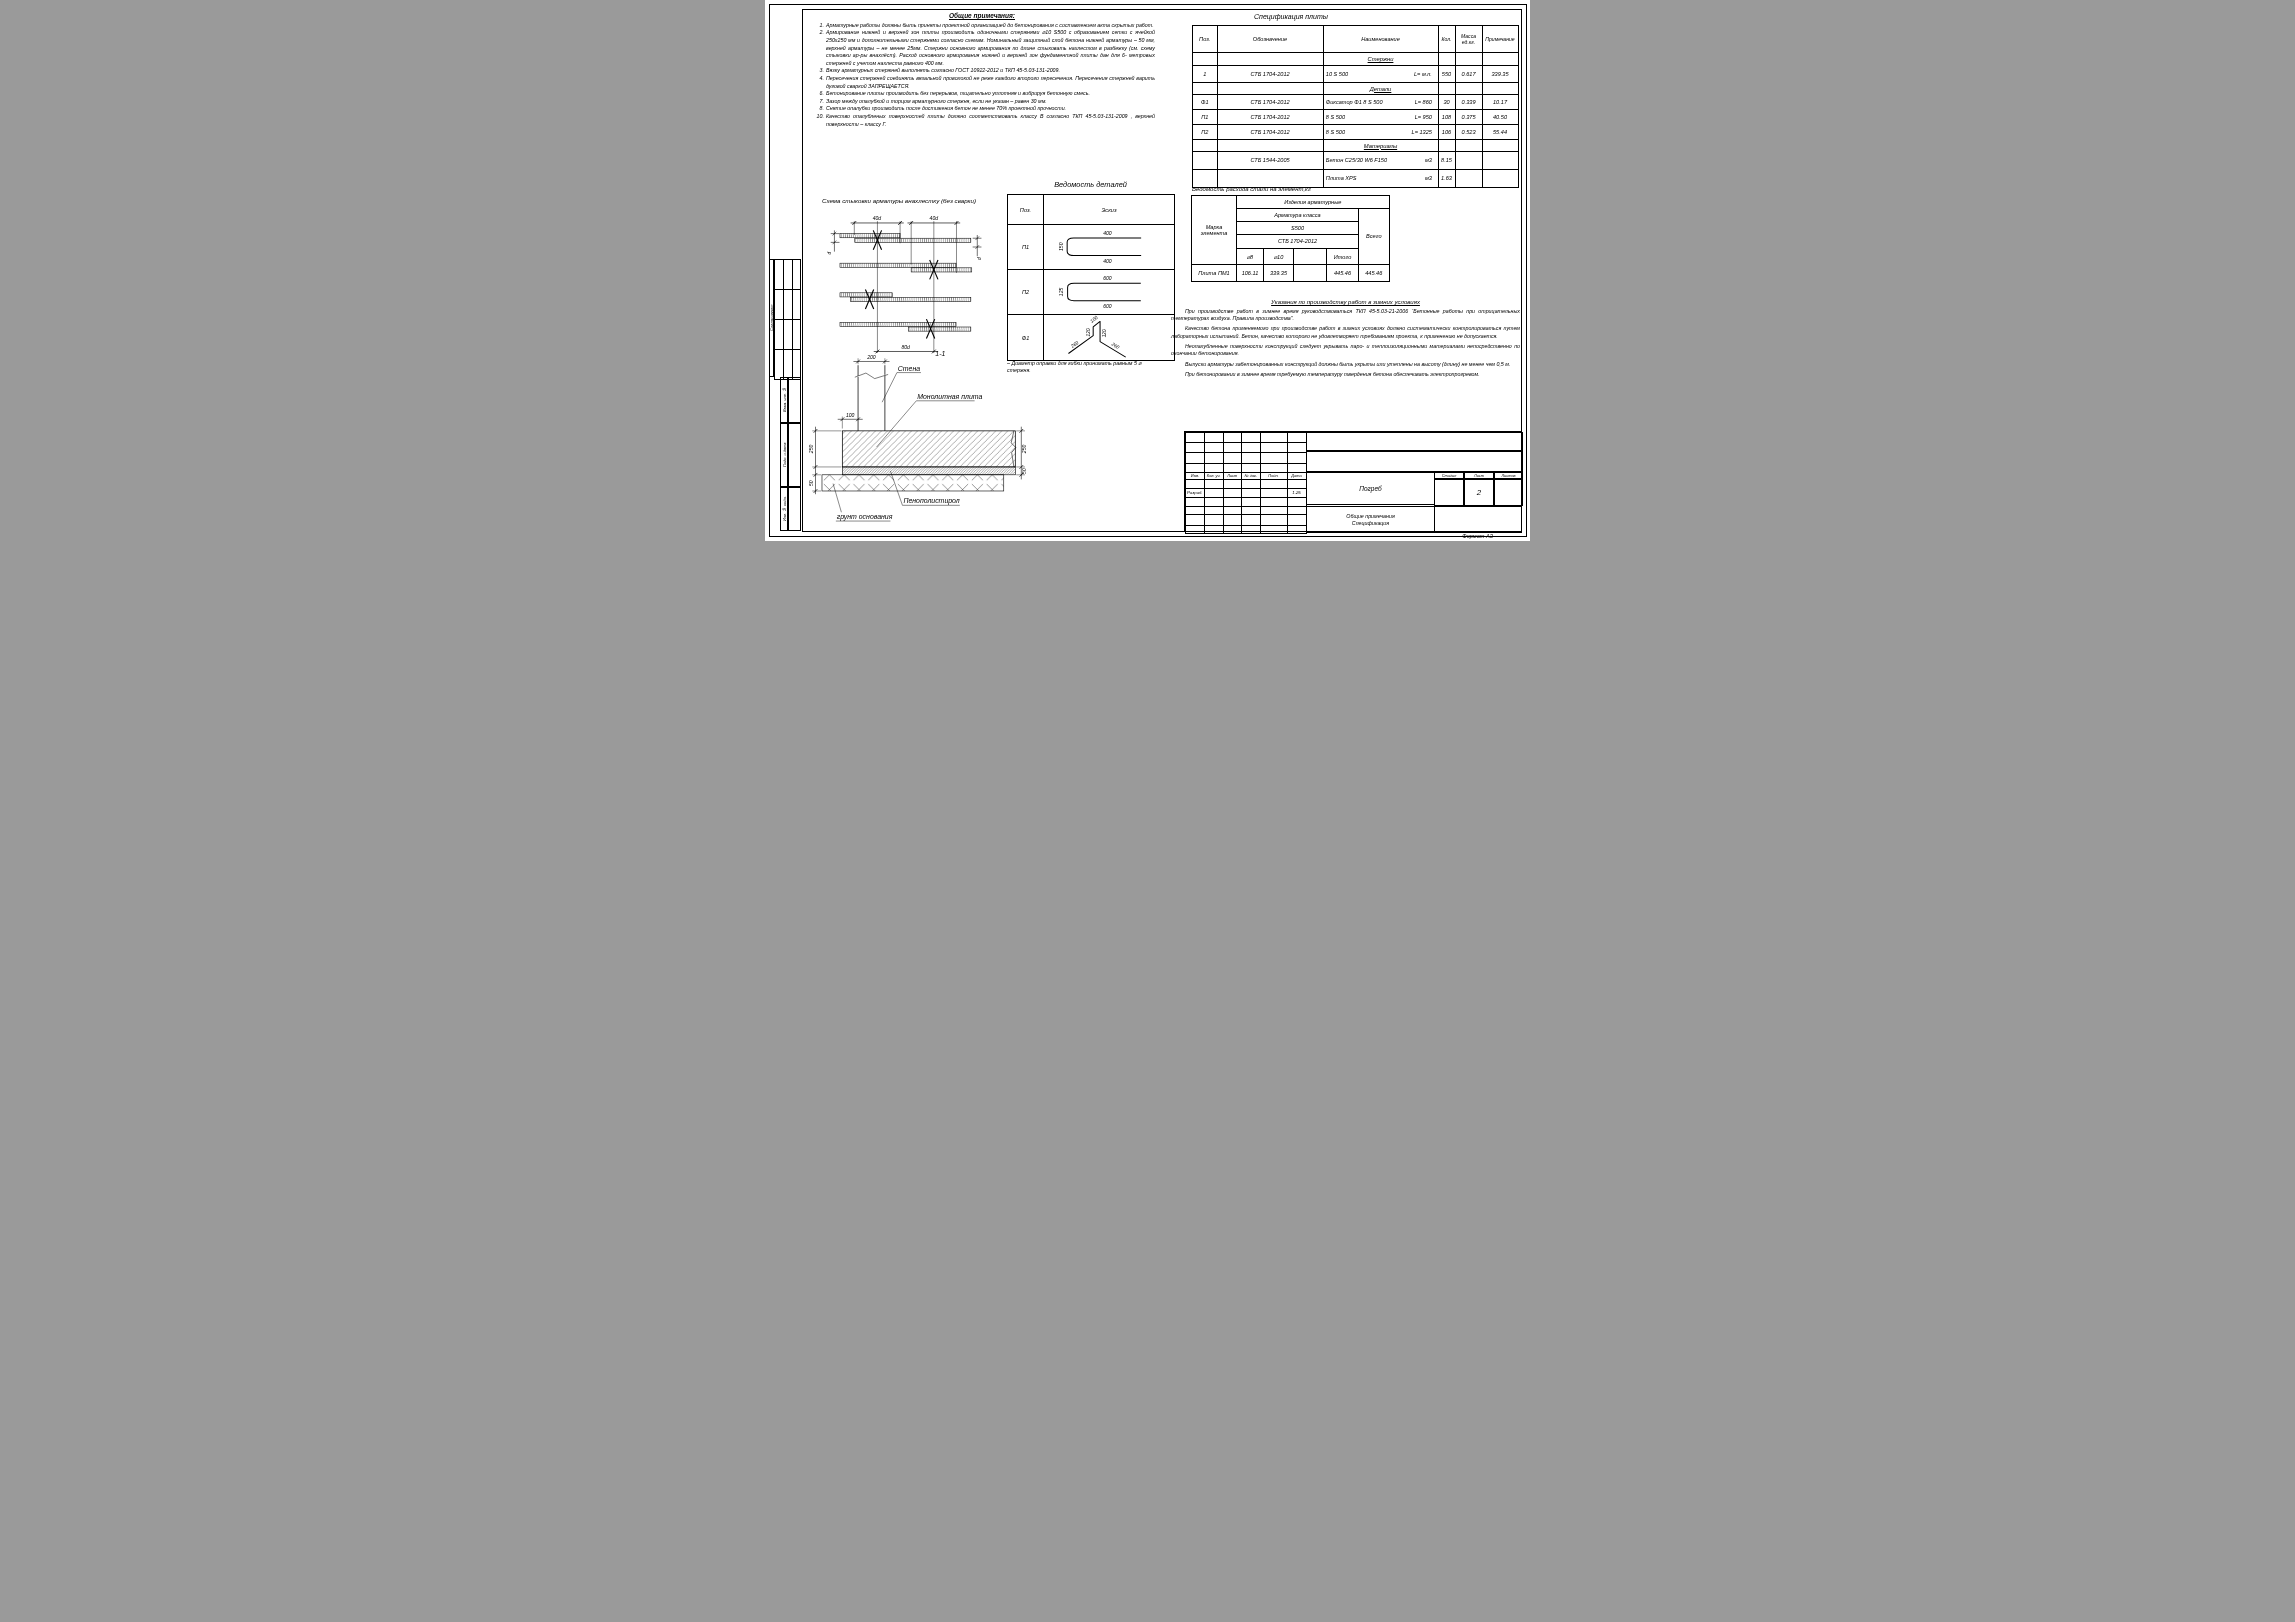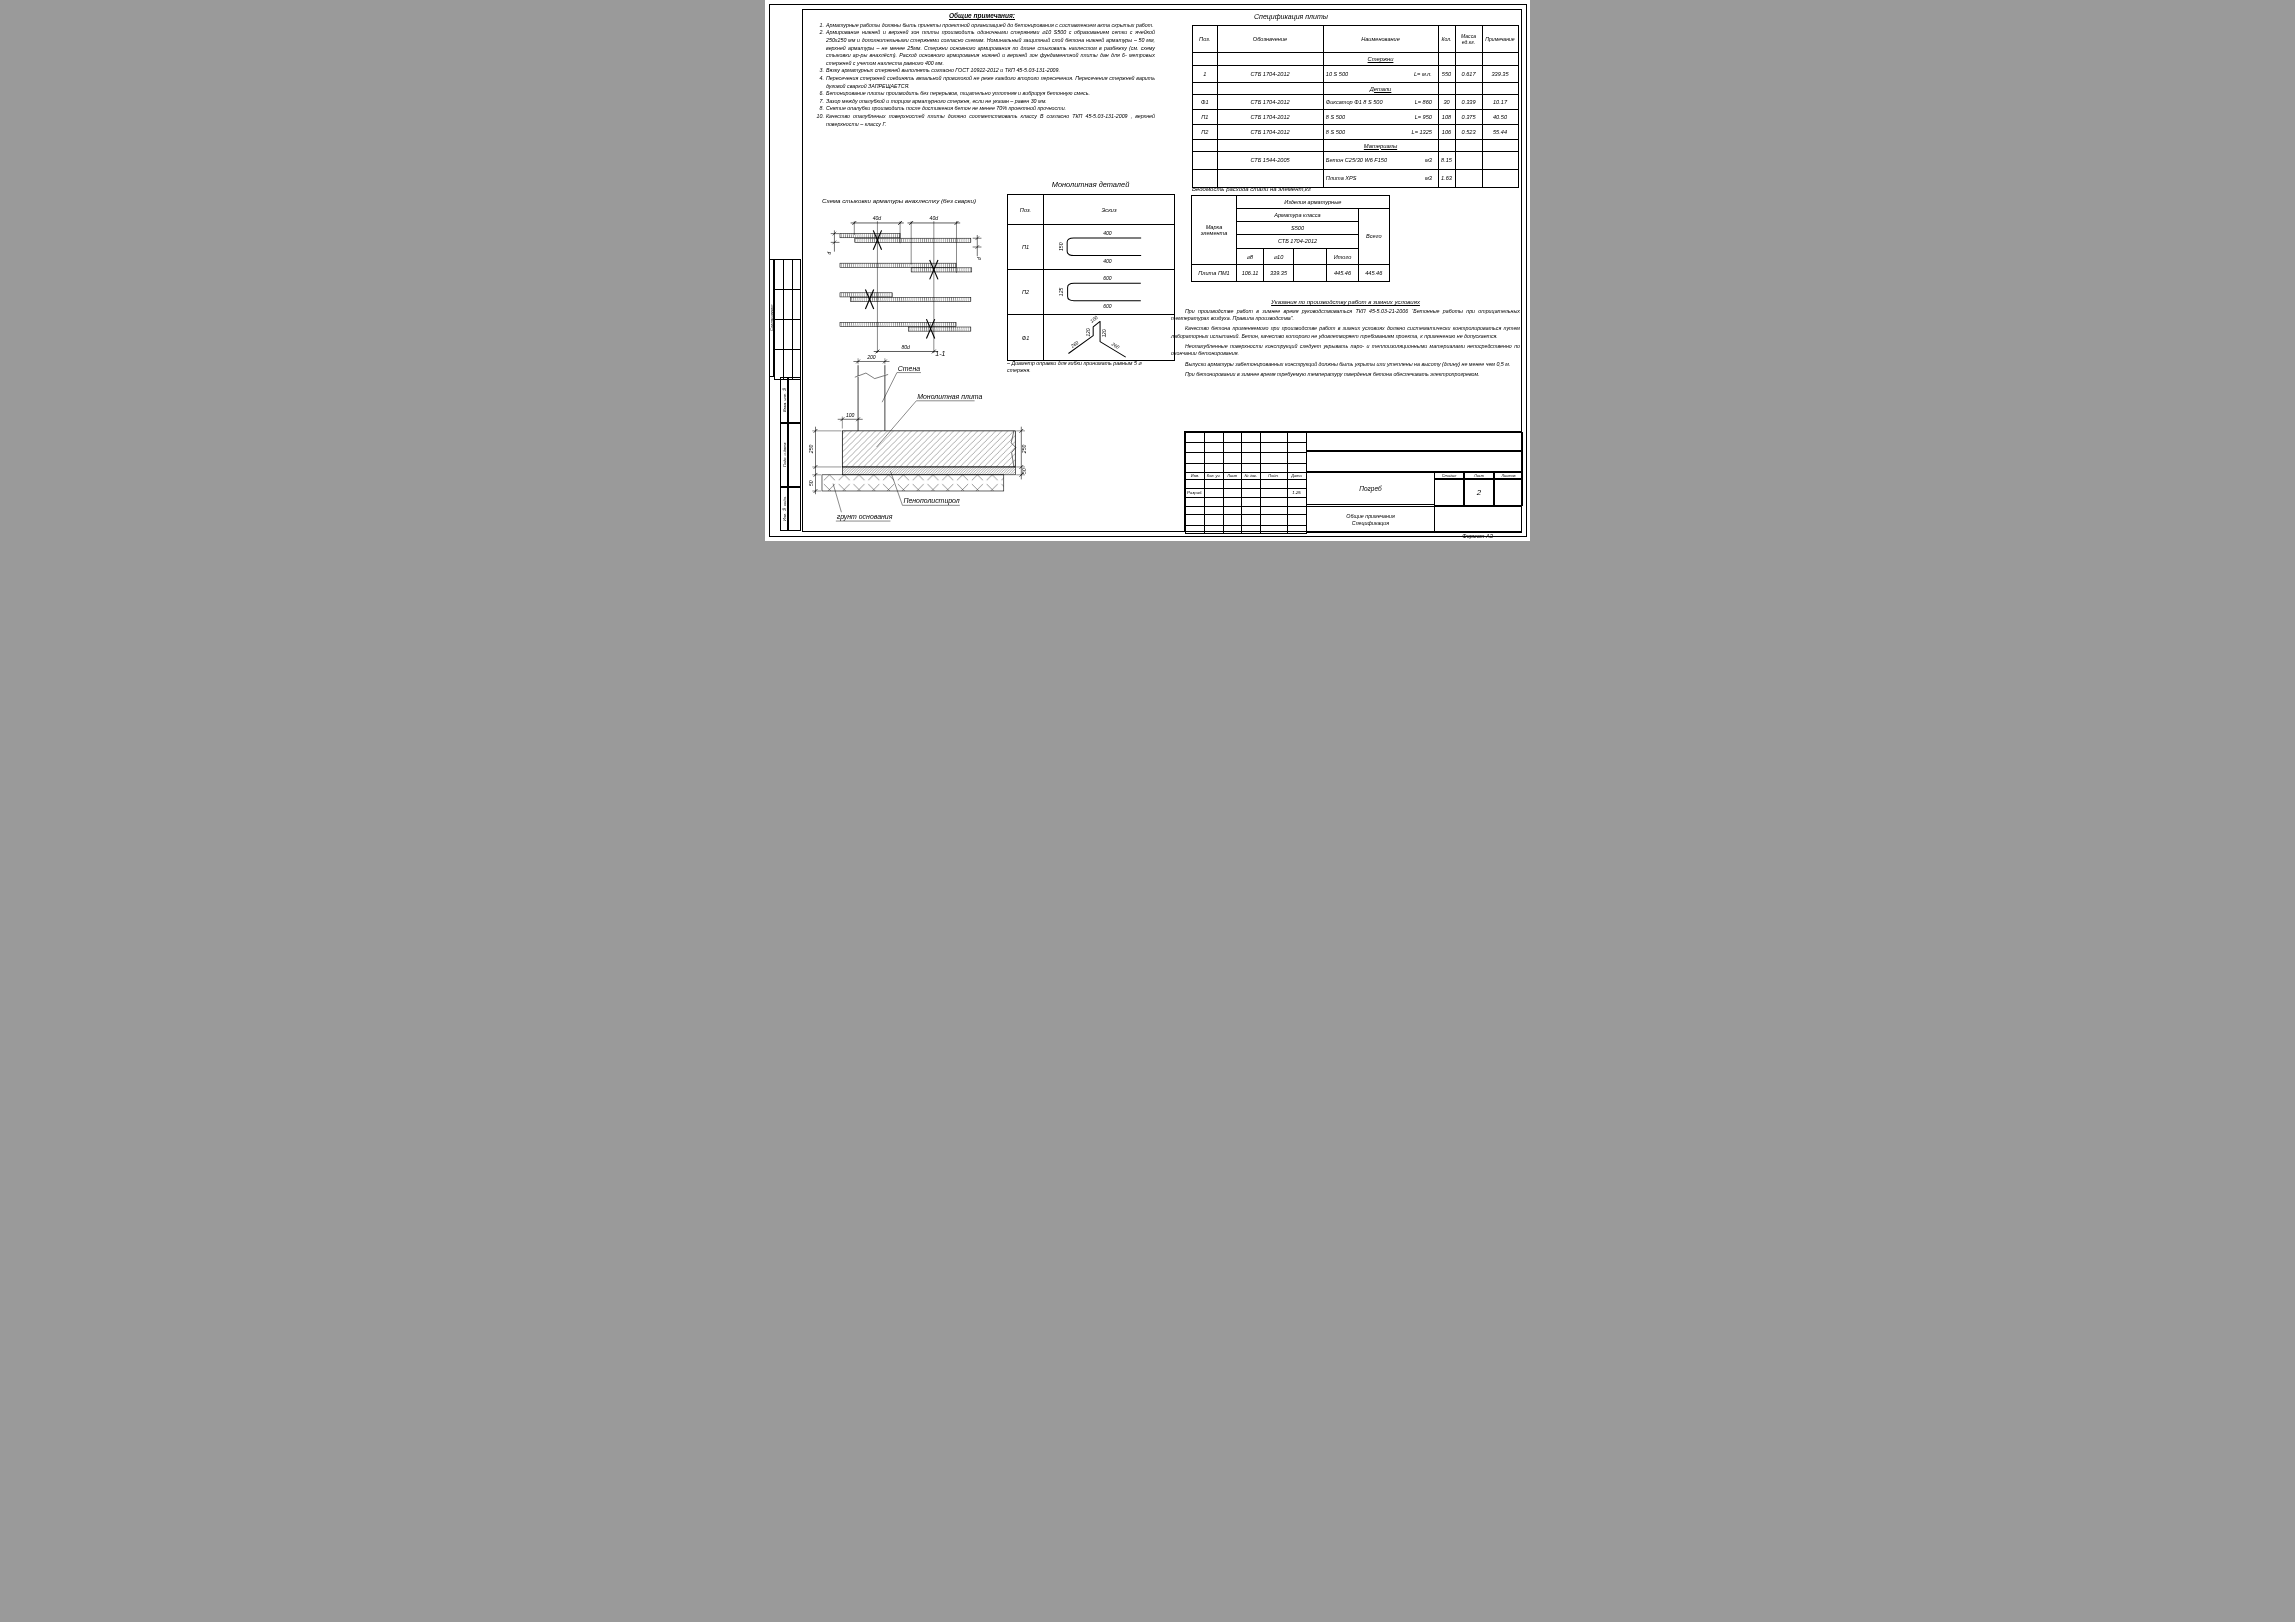--- a/index.html
+++ b/index.html
@@ -255,21 +255,21 @@
       <td class="tc">Плита ПМ1</td>
       <td class="tc">106.11</td>
       <td class="tc">339.35</td>
       <td></td>
       <td class="tc">445.46</td>
       <td class="tc">445.46</td>
     </tr>
   </tbody>
     </table>
 
-  <div class="abs tc" style="left:278px;top:180px;width:95px;font-size:7.4px">Монолитная деталей</div>
+  <div class="abs tc" style="left:278px;top:180px;width:95px;font-size:7.4px">Ведомость деталей</div>
   <table class="abs" style="left:242px;top:194px;width:167px;border:1.2px solid #000">
     <colgroup>
         <col style="width:36px">
         <col style="width:131px">
       </colgroup>
     <tbody>
         <tr style="height:30px">
       <td class="tc">Поз.</td>
       <td class="tc">Эскиз</td>
     </tr>

